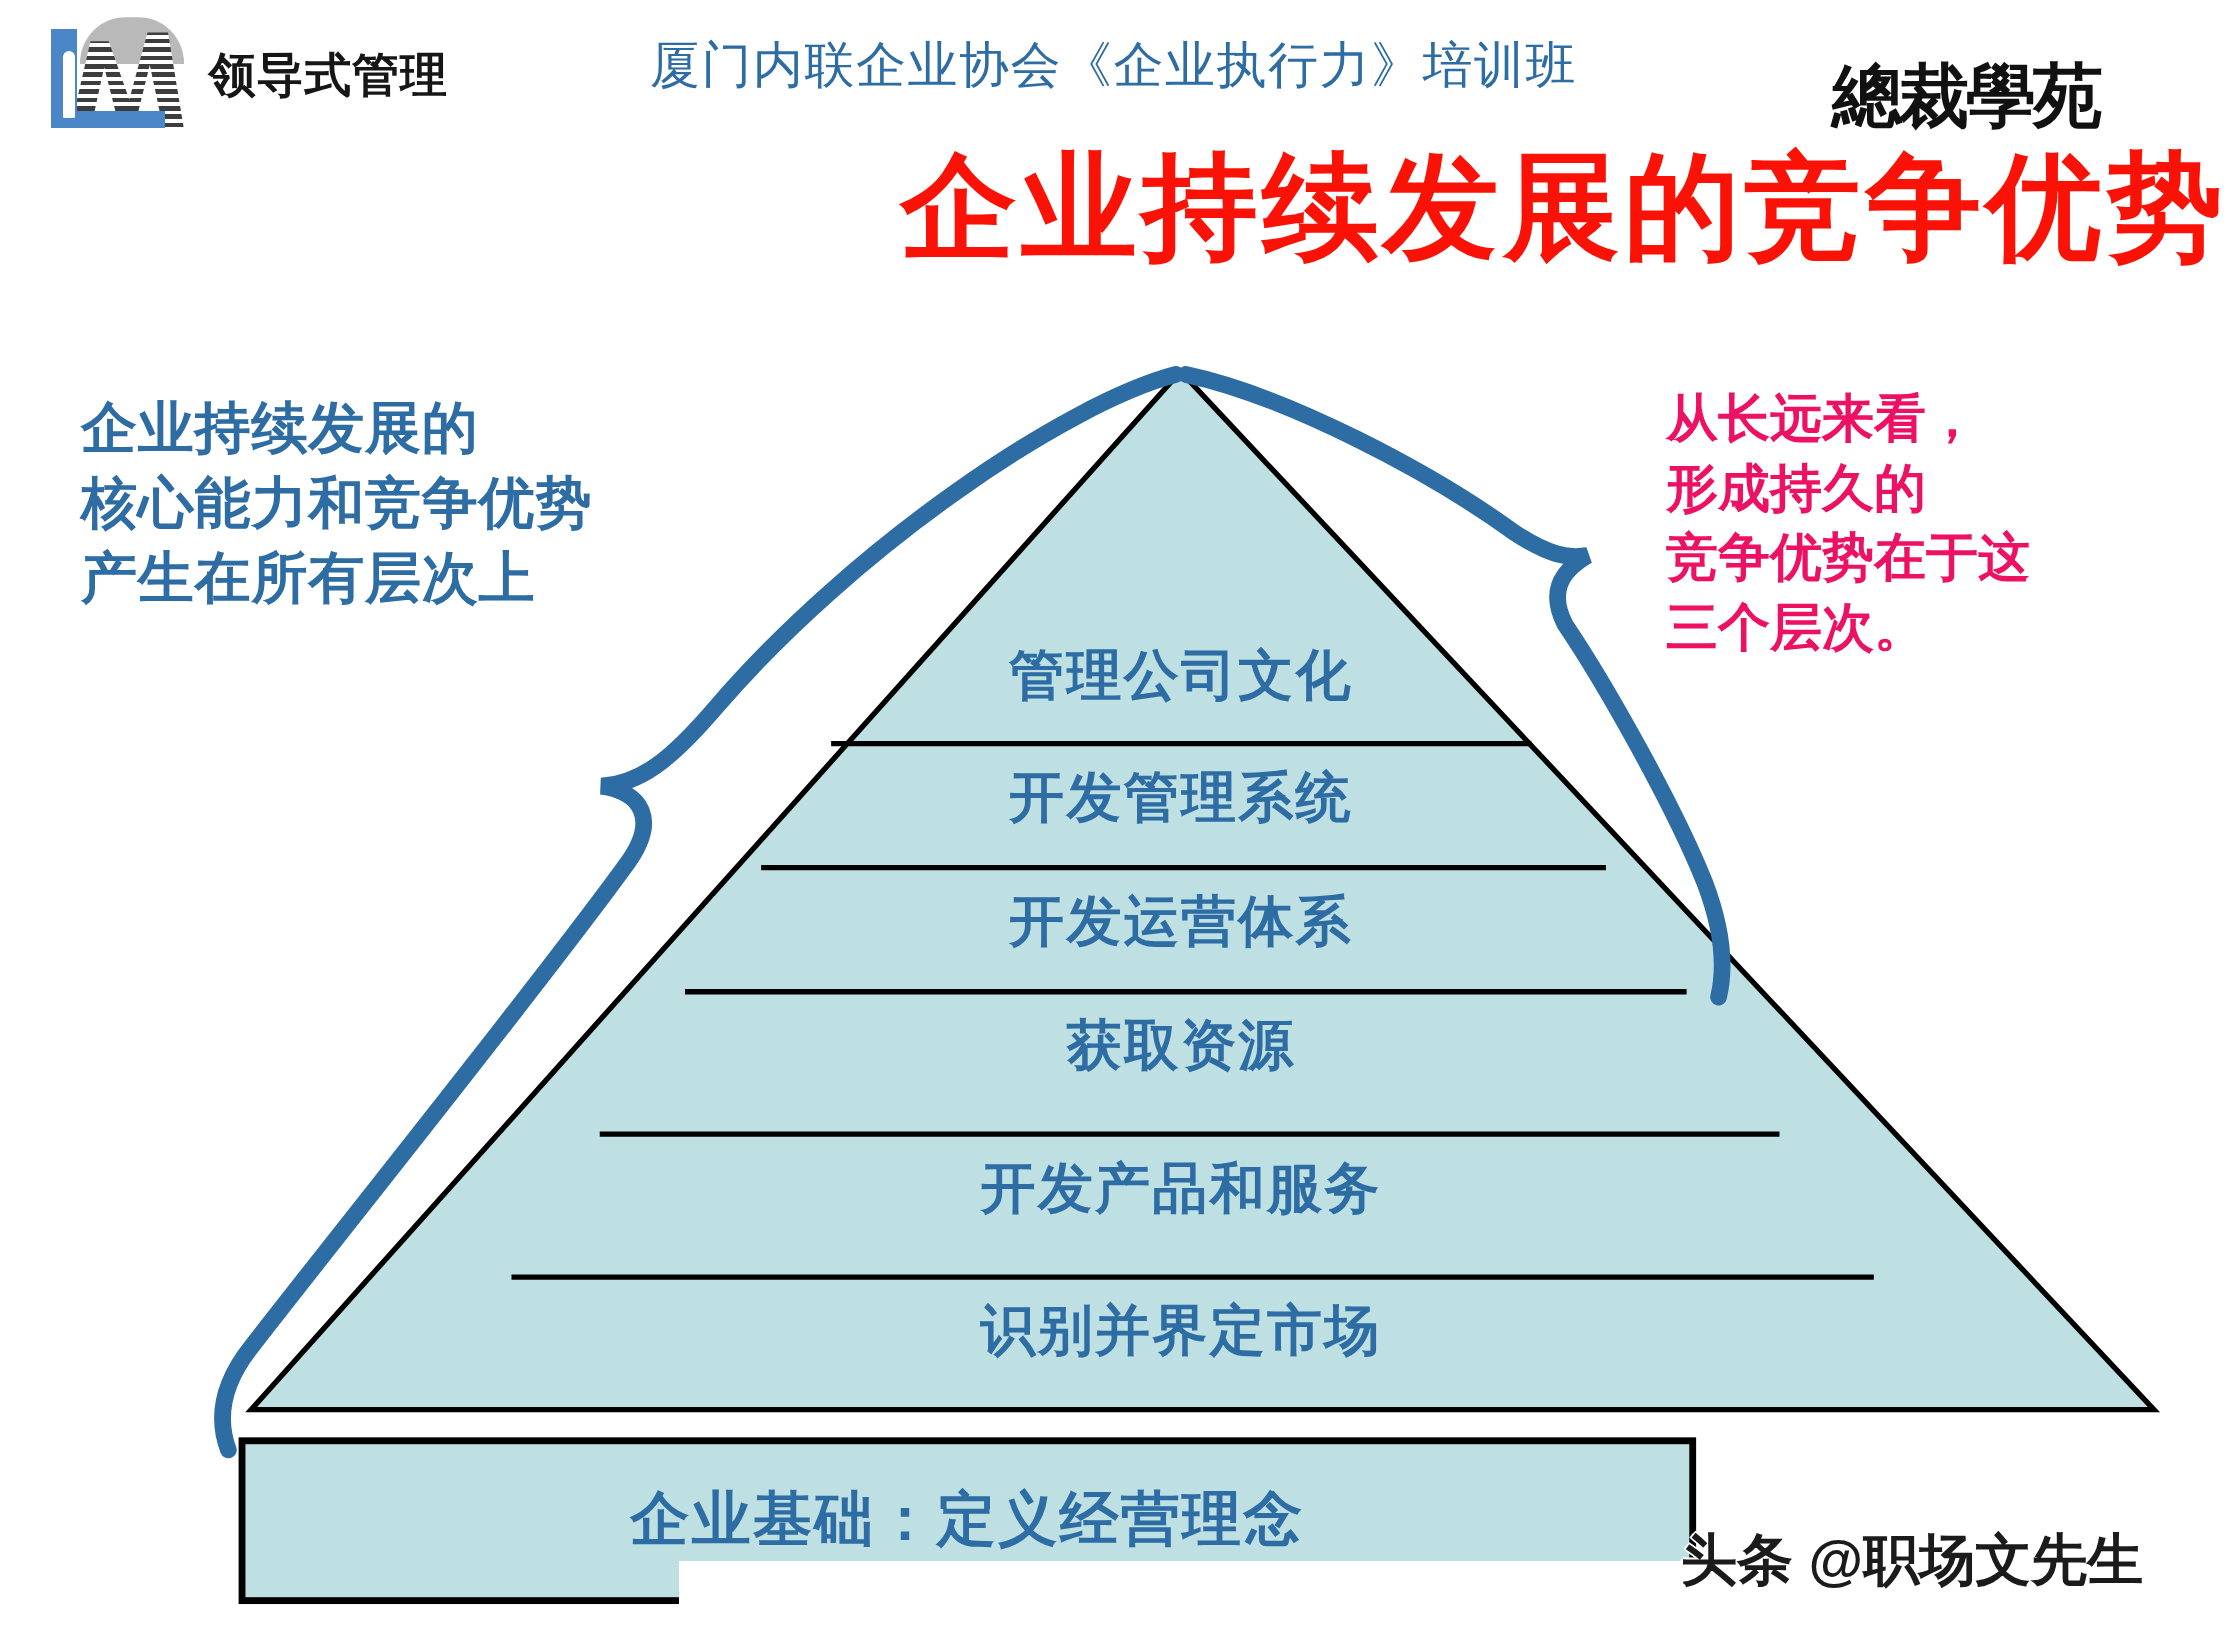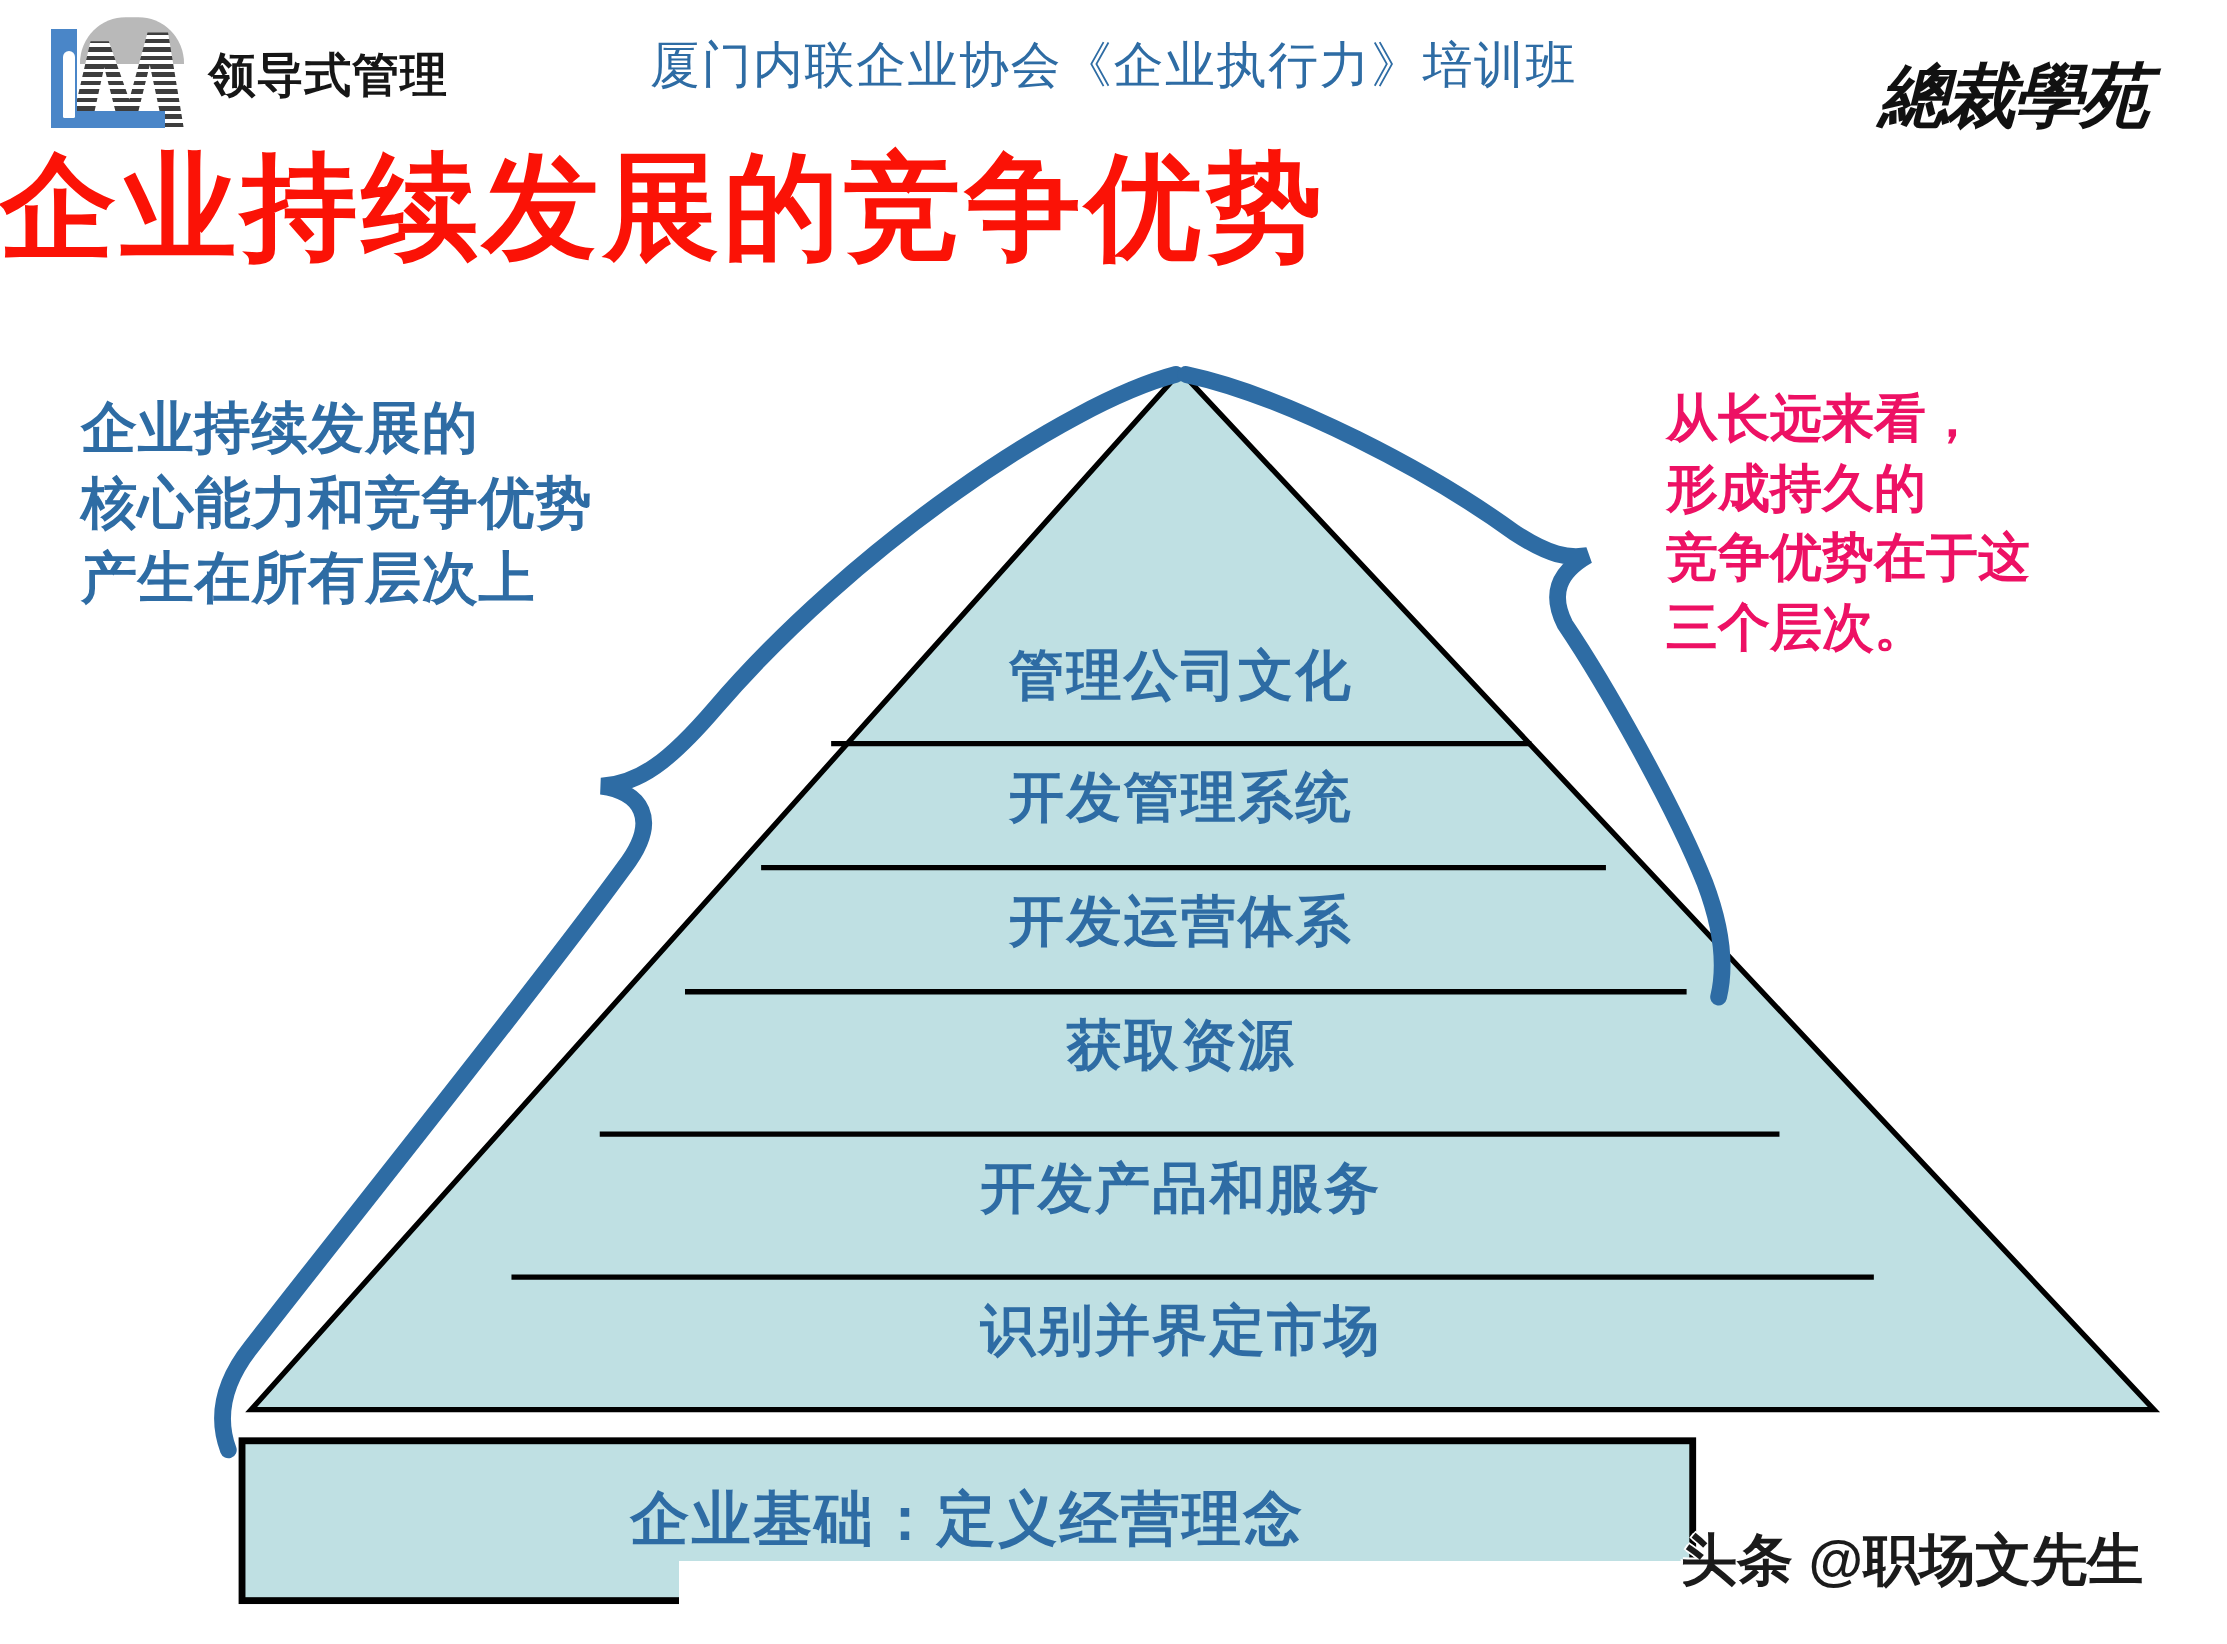--- a/index.html
+++ b/index.html
@@ -119,36 +119,34 @@
     position: absolute;
     left: 56px; bottom: 3px;
     font-size: 32px;
     font-weight: bold;
     color: #1b2f7a;
     letter-spacing: -0.8px;
   }
   #gcf-cn {
     font-family: "DejaVu Serif", "Liberation Serif", serif;
     font-size: 70px;
-    font-style: italic;
     font-weight: bold;
     color: #111111;
     line-height: 1;
     white-space: nowrap;
     padding-bottom: 12px;
     letter-spacing: -3px;
-    margin-left: 47px;
   }
 
   
   #main-title {
     position: absolute;
     left: 0; top: 139px;
     width: 2227px;
-    text-align: left;
+    text-align: right;
     font-size: 116px;
     font-weight: bold;
     color: #fb1206;
     letter-spacing: 4.6px;
     line-height: 1.18;
   }
 
   
   #left-caption {
     position: absolute;

